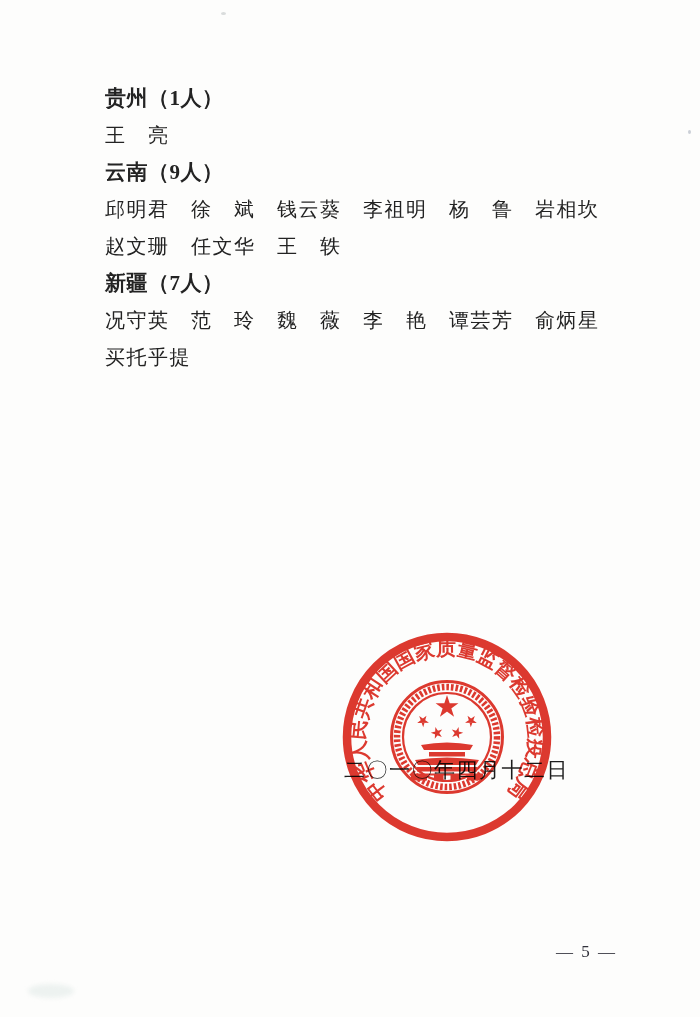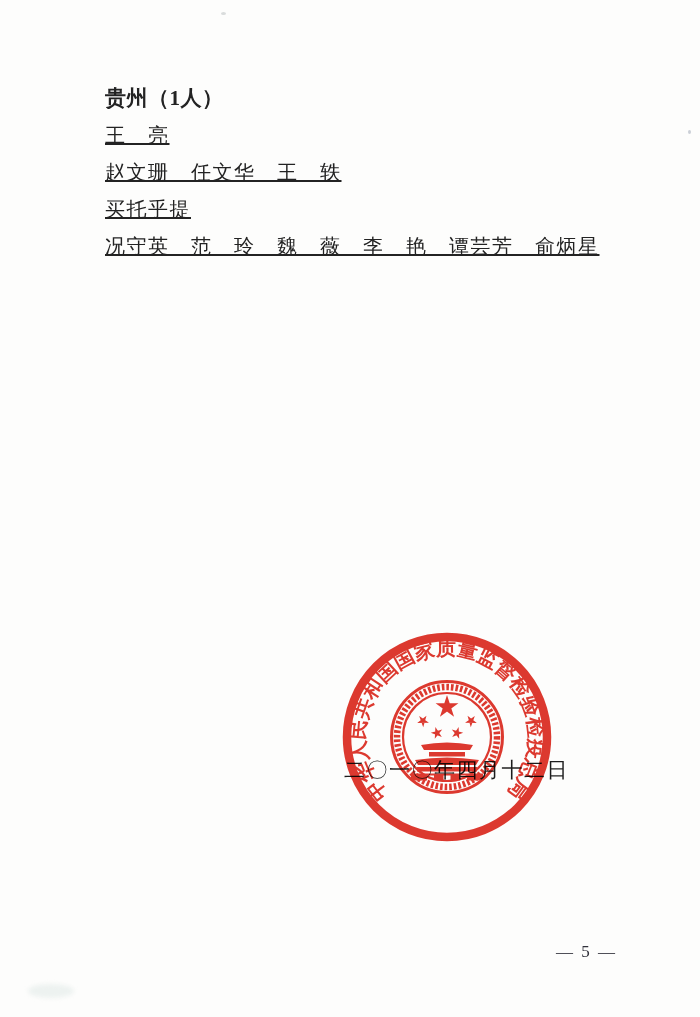--- a/index.html
+++ b/index.html
@@ -26,21 +26,20 @@
     line-height: 37px;
     letter-spacing: 0.5px;
     white-space: pre;
   }
   .names-line {
     font-size: 20px;
     font-weight: 400;
     line-height: 37px;
     letter-spacing: 1.5px;
     white-space: pre;
-    text-decoration: underline;
   }
 
   
   .issue-date {
     position: absolute;
     left: 344px;
     top: 756px;
     font-size: 21px;
     letter-spacing: 1.5px;
     color: #1c1c1c;
@@ -97,27 +96,30 @@
 </style>
 </head>
 <body>
 
 <div class="page">
 
   <section class="roster">
     <h3 class="prov-heading">贵州（1人）</h3>
     <p class="names-line">王　亮</p>
 
+    <h3 class="prov-heading">云南（9人）</h3>
+    <p class="names-line">邱明君　徐　斌　钱云葵　李祖明　杨　鲁　岩相坎</p>
 
     <p class="names-line">赵文珊　任文华　王　轶</p>
 
 
 
+    <h3 class="prov-heading">新疆（7人）</h3>
+    <p class="names-line">况守英　范　玲　魏　薇　李　艳　谭芸芳　俞炳星</p>
     <p class="names-line">买托乎提</p>
-    <p class="names-line">况守英　范　玲　魏　薇　李　艳　谭芸芳　俞炳星</p>
   </section>
 
   <div class="issue-date">二〇一〇年四月十二日</div>
 
   <svg class="seal" viewBox="0 0 220 220" color="#dc2a1f">
     <defs>
       <path id="star" d="M0,-1 L0.588,0.809 L-0.951,-0.309 L0.951,-0.309 L-0.588,0.809 Z"></path>
       <path id="ringTextPath" d="M 52,168 A 82,82 0 1 1 168,168" fill="none"></path>
     </defs>
 

